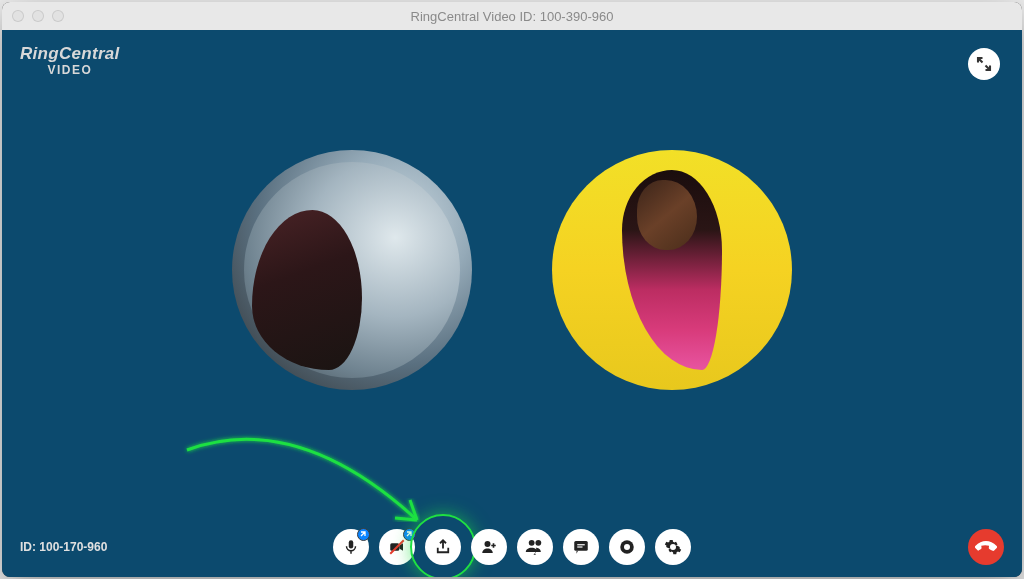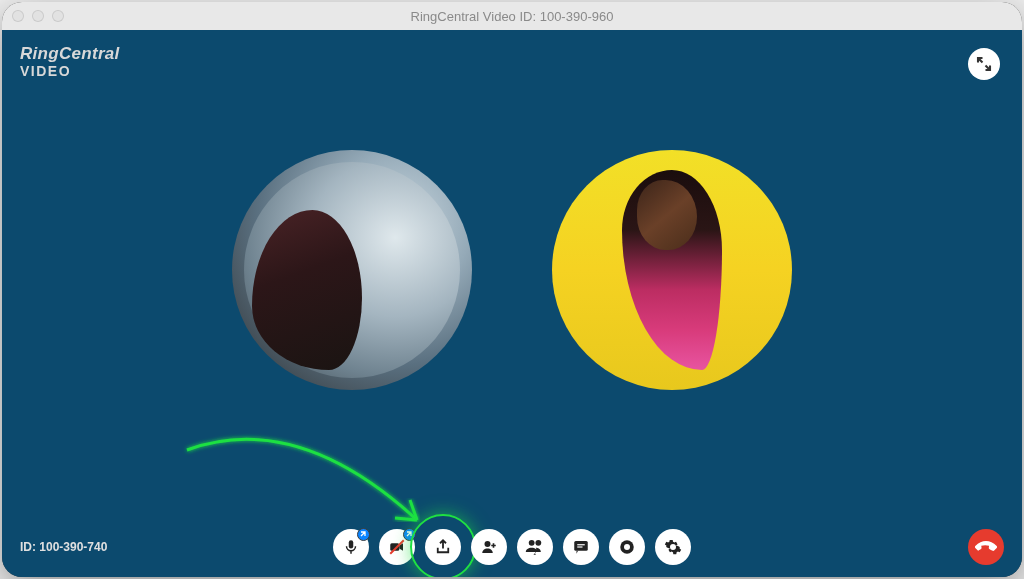--- a/index.html
+++ b/index.html
@@ -8,21 +8,21 @@
       background: #f0f0f0;
       width: 1024px;
       height: 579px;
       overflow: hidden;
     }
     .window {
       width: 1020px;
       height: 575px;
       margin: 2px;
       background: #3c3c3c;
-      border-radius: 20px;
+      border-radius: 8px;
       box-shadow: 0 12px 40px rgba(0,0,0,0.4);
       overflow: hidden;
       position: relative;
       display: flex;
       flex-direction: column;
     }
     .titlebar {
       height: 28px;
       background: #e8e8e8;
       display: flex;
@@ -61,22 +61,22 @@
       top: 14px;
       left: 18px;
       color: #d8d8d8;
       font-weight: 700;
       font-size: 17px;
       letter-spacing: 0.3px;
       font-style: italic;
     }
     .logo .sub {
       display: block;
-      font-size: 14px;
-      text-align: left;
+      font-size: 12px;
+      text-align: center;
       font-style: normal;
       font-weight: 600;
       letter-spacing: 1.5px;
       margin-top: -1px;
     }
     .fullscreen-btn {
       position: absolute;
       top: 18px;
       right: 22px;
       width: 32px;
@@ -257,21 +257,21 @@
               <feMergeNode in="b"></feMergeNode>
               <feMergeNode in="SourceGraphic"></feMergeNode>
             </feMerge>
         </filter>
       </defs>
       <path d="M 10 25 Q 120 -15 240 95" stroke="#1fe042" stroke-width="3" fill="none" filter="url(#glow)"></path>
       <path d="M 240 95 l -7 -20 M 240 95 l -22 -2" stroke="#1fe042" stroke-width="3" fill="none" filter="url(#glow)"></path>
     </svg>
 
     <div class="bottom-bar">
-      <div class="meeting-id">ID: 100-390-740</div>
+      <div class="meeting-id">ID: 100-170-960</div>
 
       <div class="controls">
         <div class="ctrl-btn">
           <svg width="18" height="18" viewBox="0 0 24 24" fill="#222">
             <rect x="9" y="3" width="6" height="11" rx="3"></rect>
             <path d="M6 11a6 6 0 0 0 12 0M12 18v3" stroke="#222" stroke-width="2" fill="none"></path>
           </svg>
           <div class="badge">
             <svg width="10" height="10" viewBox="0 0 10 10">
                 <path d="M3 7l4-4M3 3h4v4" stroke="#fff" stroke-width="1.3" fill="none"></path>

